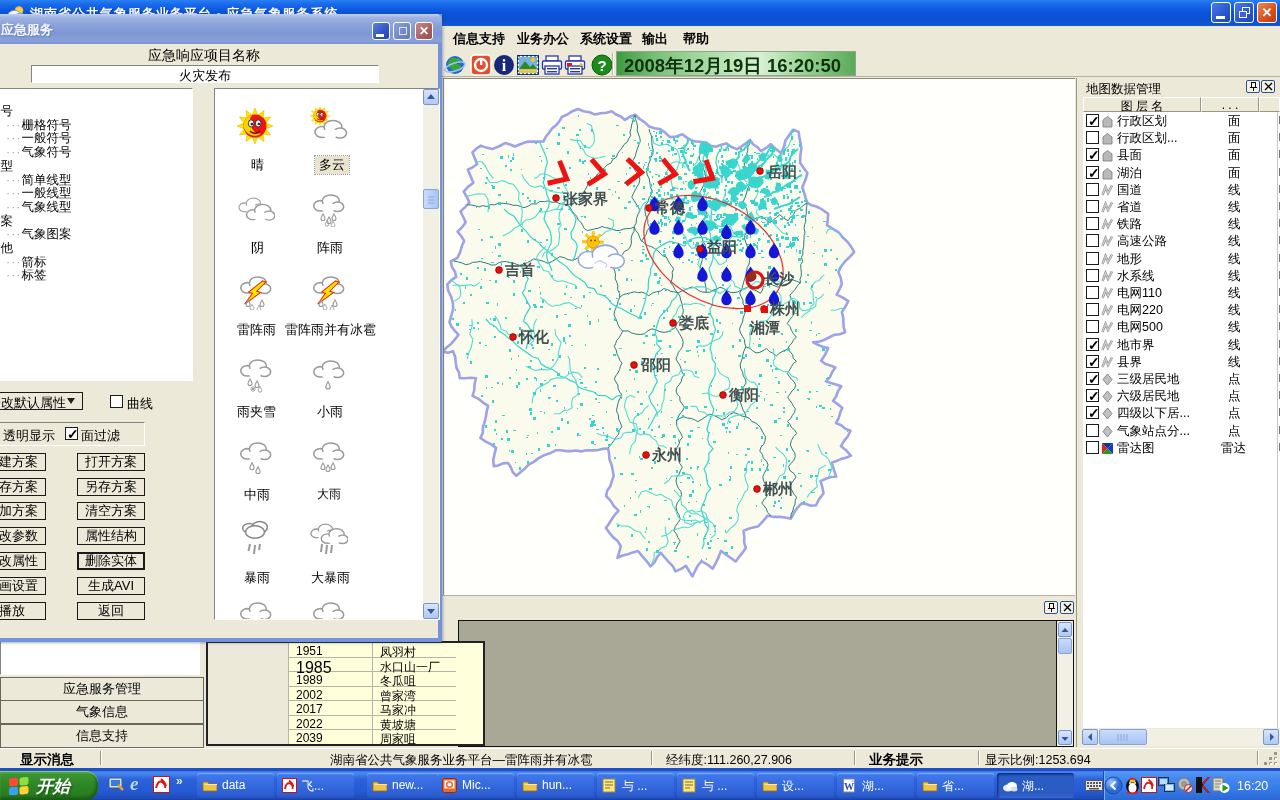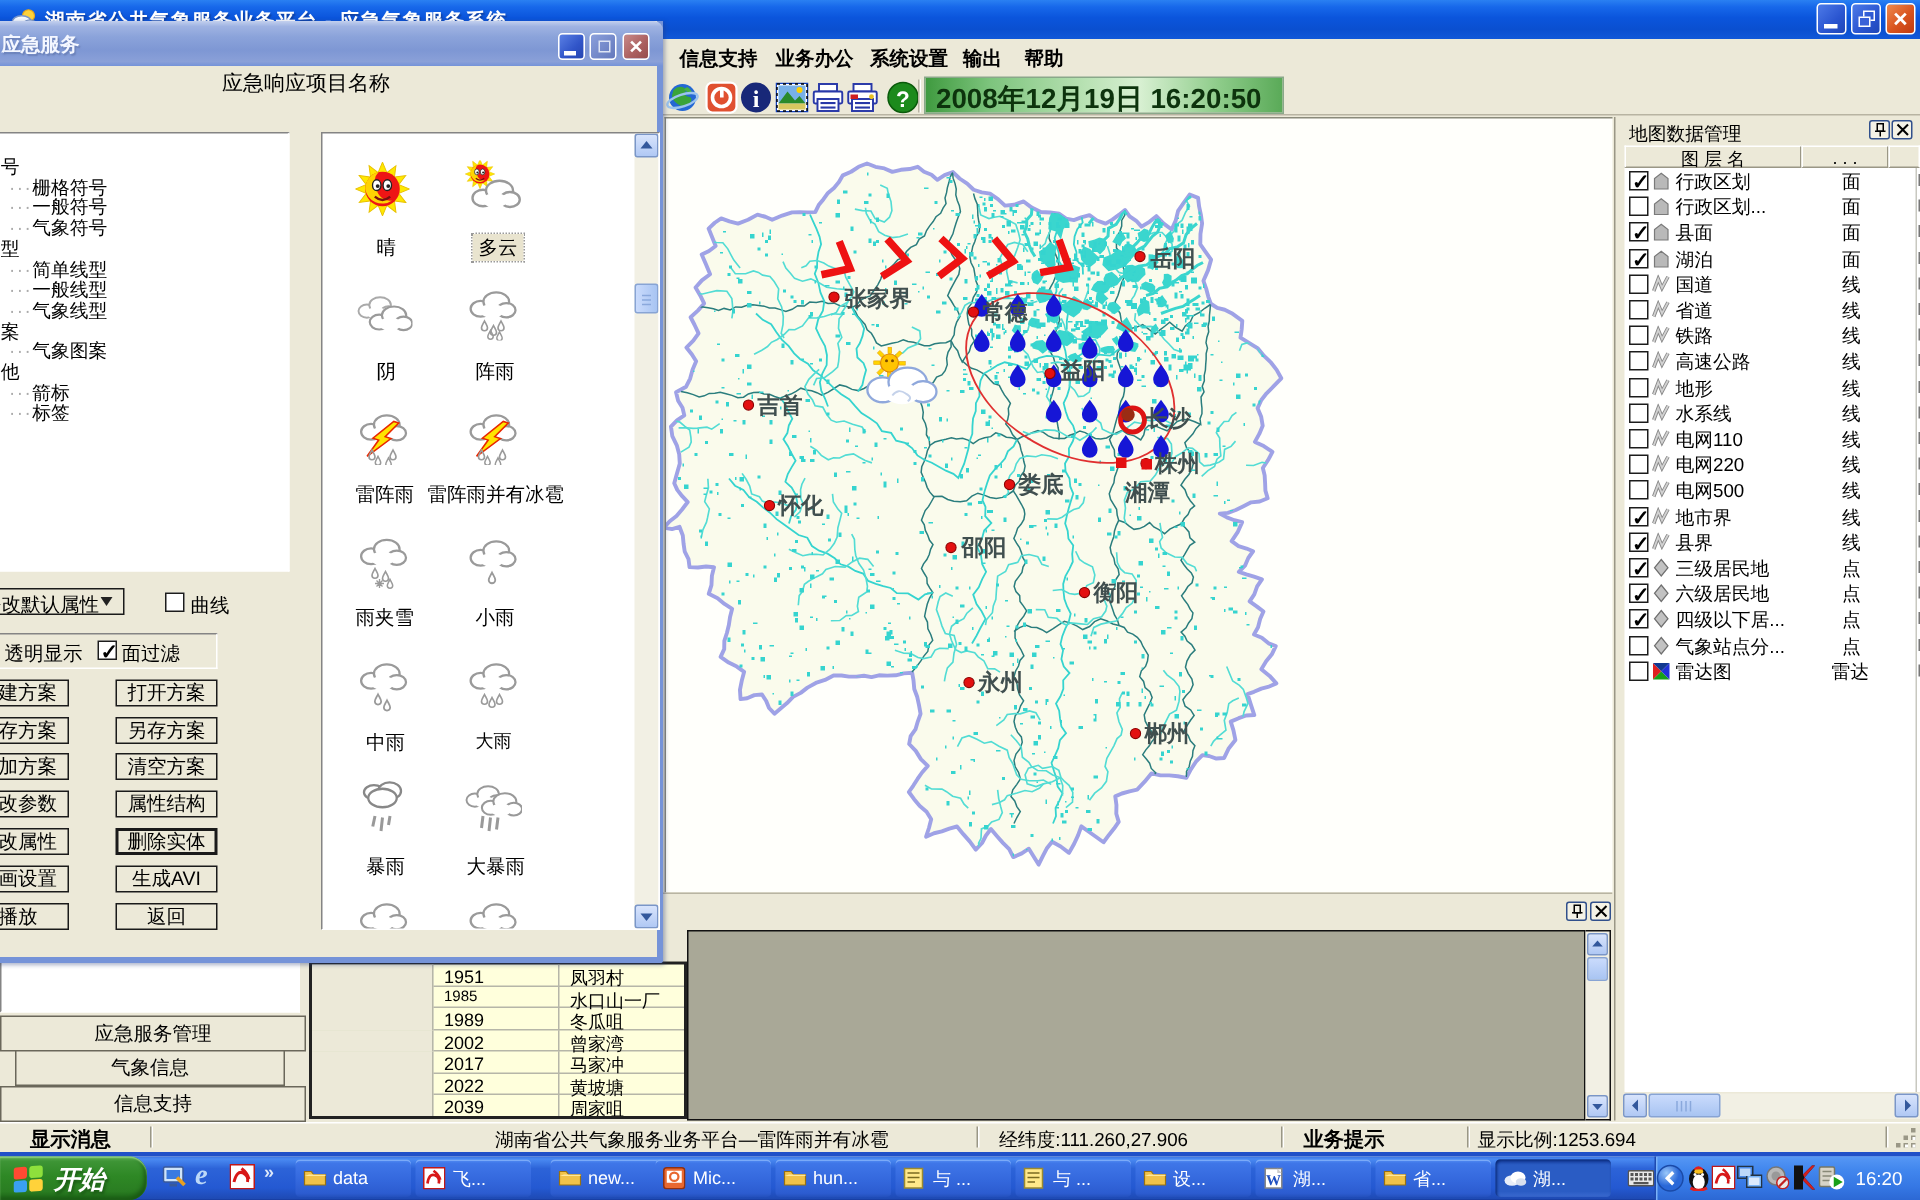--- a/index.html
+++ b/index.html
@@ -366,51 +366,51 @@
 <text x="326" y="235" font-family="Liberation Sans,sans-serif" font-size="15" font-weight="bold" fill="#404f4f">株州</text>
 <text x="306" y="254" font-family="Liberation Sans,sans-serif" font-size="15" font-weight="bold" fill="#404f4f">湘潭</text>
 <text x="320" y="205" font-family="Liberation Sans,sans-serif" font-size="15" font-weight="bold" fill="#404f4f">长沙</text>
 <rect x="300" y="226" width="7" height="7" fill="#e31010"></rect>
       <rect x="317" y="227" width="7" height="7" fill="#e31010"></rect>
 </svg>
 </div>
 <div class="abs" style="left:0;top:595px;width:207px;height:153px;background:#ece9d8"></div>
 <div class="abs" style="left:0px;top:640px;width:200px;height:35px;background:#fff;border:1px solid #848484;border-bottom-color:#fff;border-right-color:#fff"></div>
 <div class="btn3d" style="left:0px;top:677px;width:204px;height:24px;line-height:22px;border-color:#6a675a">应急服务管理</div>
-<div class="btn3d" style="left:10px;top:700px;width:180px;height:24px;line-height:22px;border-color:#6a675a">气象信息</div>
+<div class="btn3d" style="left:0px;top:700px;width:204px;height:24px;line-height:22px;border-color:#6a675a">气象信息</div>
 <div class="btn3d" style="left:0px;top:724px;width:204px;height:24px;line-height:22px;border-color:#6a675a">信息支持</div>
 <div class="abs" style="left:207px;top:595px;width:868px;height:152px;background:#ece9d8;border-top:1px solid #b8b4a2"></div>
 <div class="abs" style="left:1044px;top:601px;width:14px;height:13px;background:#f4f2e6;border:1px solid #31508c;border-radius:2px;text-align:center;line-height:9px"><svg width="11" height="11">
       <rect x="3.5" y="1.5" width="4" height="5" fill="none" stroke="#000"></rect>
       <line x1="2" y1="6.5" x2="9" y2="6.5" stroke="#000"></line>
       <line x1="5.5" y1="6.5" x2="5.5" y2="10" stroke="#000"></line>
     </svg></div>
 <div class="abs" style="left:1060px;top:601px;width:14px;height:13px;background:#f4f2e6;border:1px solid #31508c;border-radius:2px;text-align:center;line-height:9px"><svg width="11" height="11">
       <path d="M2,2 L9,9 M9,2 L2,9" stroke="#000" stroke-width="1.4"></path>
     </svg></div>
 <div class="abs" style="left:458px;top:620px;width:599px;height:127px;background:#a9a897;border:1.5px solid #111"></div>
 <div class="abs" style="left:1057px;top:620px;width:17px;height:127px;background:#f2f0e4;border:1px solid #111;border-left:none">
 <div class="abs" style="left:1px;top:1px;width:14px;height:15px;background:linear-gradient(180deg,#d8e4fc,#b0c8f4);border:1px solid #7a96c8;border-radius:2px"><svg width="12" height="13">
         <path d="M6,4 L2.5,8 L9.5,8z" fill="#33589c"></path>
       </svg></div>
 <div class="abs" style="left:1px;top:17px;width:14px;height:16px;background:linear-gradient(180deg,#cadbfc,#a8c4f2);border:1px solid #88a4d4;border-radius:2px"></div>
 <div class="abs" style="left:1px;top:109px;width:14px;height:15px;background:linear-gradient(180deg,#d8e4fc,#b0c8f4);border:1px solid #7a96c8;border-radius:2px"><svg width="12" height="13">
         <path d="M6,9 L2.5,5 L9.5,5z" fill="#33589c"></path>
       </svg></div>
 </div>
-<div class="abs" style="left:206px;top:641px;width:252px;height:105px;border:2px solid #222;background:#ffffdc;overflow:hidden">
+<div class="abs" style="left:206px;top:641px;width:279px;height:105px;border:2px solid #222;background:#ffffdc;overflow:hidden">
 <div class="abs" style="left:0;top:0.0px;width:248px;height:14.5px;border-bottom:1px solid #b6b6a8">
       <div class="abs" style="left:0;top:0;width:81px;height:14.5px;background:#ece9d8;border-right:1px solid #b6b6a8"></div>
       <div class="abs" style="left:88px;top:1px;font-size:12px">1951</div>
       <div class="abs" style="left:81px;top:0;width:84px;height:14.5px;border-right:1px solid #b6b6a8"></div>
       <div class="abs" style="left:172px;top:1px;font-size:12px">凤羽村</div>
     </div>
 <div class="abs" style="left:0;top:14.5px;width:248px;height:14.5px;border-bottom:1px solid #b6b6a8">
       <div class="abs" style="left:0;top:0;width:81px;height:14.5px;background:#ece9d8;border-right:1px solid #b6b6a8"></div>
-      <div class="abs" style="left:88px;top:1px;font-size:10px">1985</div>
+      <div class="abs" style="left:88px;top:1px;font-size:16px">1985</div>
       <div class="abs" style="left:81px;top:0;width:84px;height:14.5px;border-right:1px solid #b6b6a8"></div>
       <div class="abs" style="left:172px;top:1px;font-size:12px">水口山一厂</div>
     </div>
 <div class="abs" style="left:0;top:29.0px;width:248px;height:14.5px;border-bottom:1px solid #b6b6a8">
       <div class="abs" style="left:0;top:0;width:81px;height:14.5px;background:#ece9d8;border-right:1px solid #b6b6a8"></div>
       <div class="abs" style="left:88px;top:1px;font-size:12px">1989</div>
       <div class="abs" style="left:81px;top:0;width:84px;height:14.5px;border-right:1px solid #b6b6a8"></div>
       <div class="abs" style="left:172px;top:1px;font-size:12px">冬瓜咀</div>
     </div>
 <div class="abs" style="left:0;top:43.5px;width:248px;height:14.5px;border-bottom:1px solid #b6b6a8">
@@ -861,20 +861,23 @@
 <div class="xpbtn" style="left:406px;top:8px;width:18px;height:18px;background:linear-gradient(135deg,#5a80e4,#3054c8 60%,#2646b0)">
         <div class="abs" style="left:3px;top:11px;width:8px;height:3px;background:#fff"></div>
       </div>
 <div class="xpbtn" style="left:427px;top:8px;width:18px;height:18px;background:linear-gradient(135deg,#8ba0dc,#7287c8 60%,#6478bc)">
         <div class="abs" style="left:5px;top:4px;width:8px;height:8px;border:1px solid #dde4f4"></div>
       </div>
 <div class="xpbtn" style="left:449px;top:8px;width:18px;height:18px;background:linear-gradient(135deg,#c88a8a,#aa5f5f 60%,#964e4e);font-size:12px;font-weight:bold;line-height:17px">✕</div>
 </div>
 <div class="abs" style="left:0;top:30px;width:468px;height:588px;background:#ece9d8" id="dlgbody">
 <div class="tx" style="left:178px;top:3px;font-size:14px">应急响应项目名称</div>
+<div class="abs sunken" style="left:61px;top:21px;width:348px;height:18px;border-width:1px">
+        <div style="text-align:center;font-size:13px;margin-top:1px">火灾发布</div>
+      </div>
 
 <div class="abs sunken" style="left:10px;top:44px;width:213px;height:293px;border-width:1px;overflow:hidden">
 <div class="tx" style="left:7px;top:14.0px;font-size:12.5px;color:#000">符号</div>
 <div class="tx" style="left:25px;top:27.7px;font-size:12.5px;color:#000"><span style="color:#aaa;letter-spacing:1px">···</span>栅格符号</div>
 <div class="tx" style="left:25px;top:41.4px;font-size:12.5px;color:#000"><span style="color:#aaa;letter-spacing:1px">···</span>一般符号</div>
 <div class="tx" style="left:25px;top:55.1px;font-size:12.5px;color:#000"><span style="color:#aaa;letter-spacing:1px">···</span>气象符号</div>
 <div class="tx" style="left:7px;top:68.8px;font-size:12.5px;color:#000">线型</div>
 <div class="tx" style="left:25px;top:82.5px;font-size:12.5px;color:#000"><span style="color:#aaa;letter-spacing:1px">···</span>简单线型</div>
 <div class="tx" style="left:25px;top:96.2px;font-size:12.5px;color:#000"><span style="color:#aaa;letter-spacing:1px">···</span>一般线型</div>
 <div class="tx" style="left:25px;top:109.9px;font-size:12.5px;color:#000"><span style="color:#aaa;letter-spacing:1px">···</span>气象线型</div>

